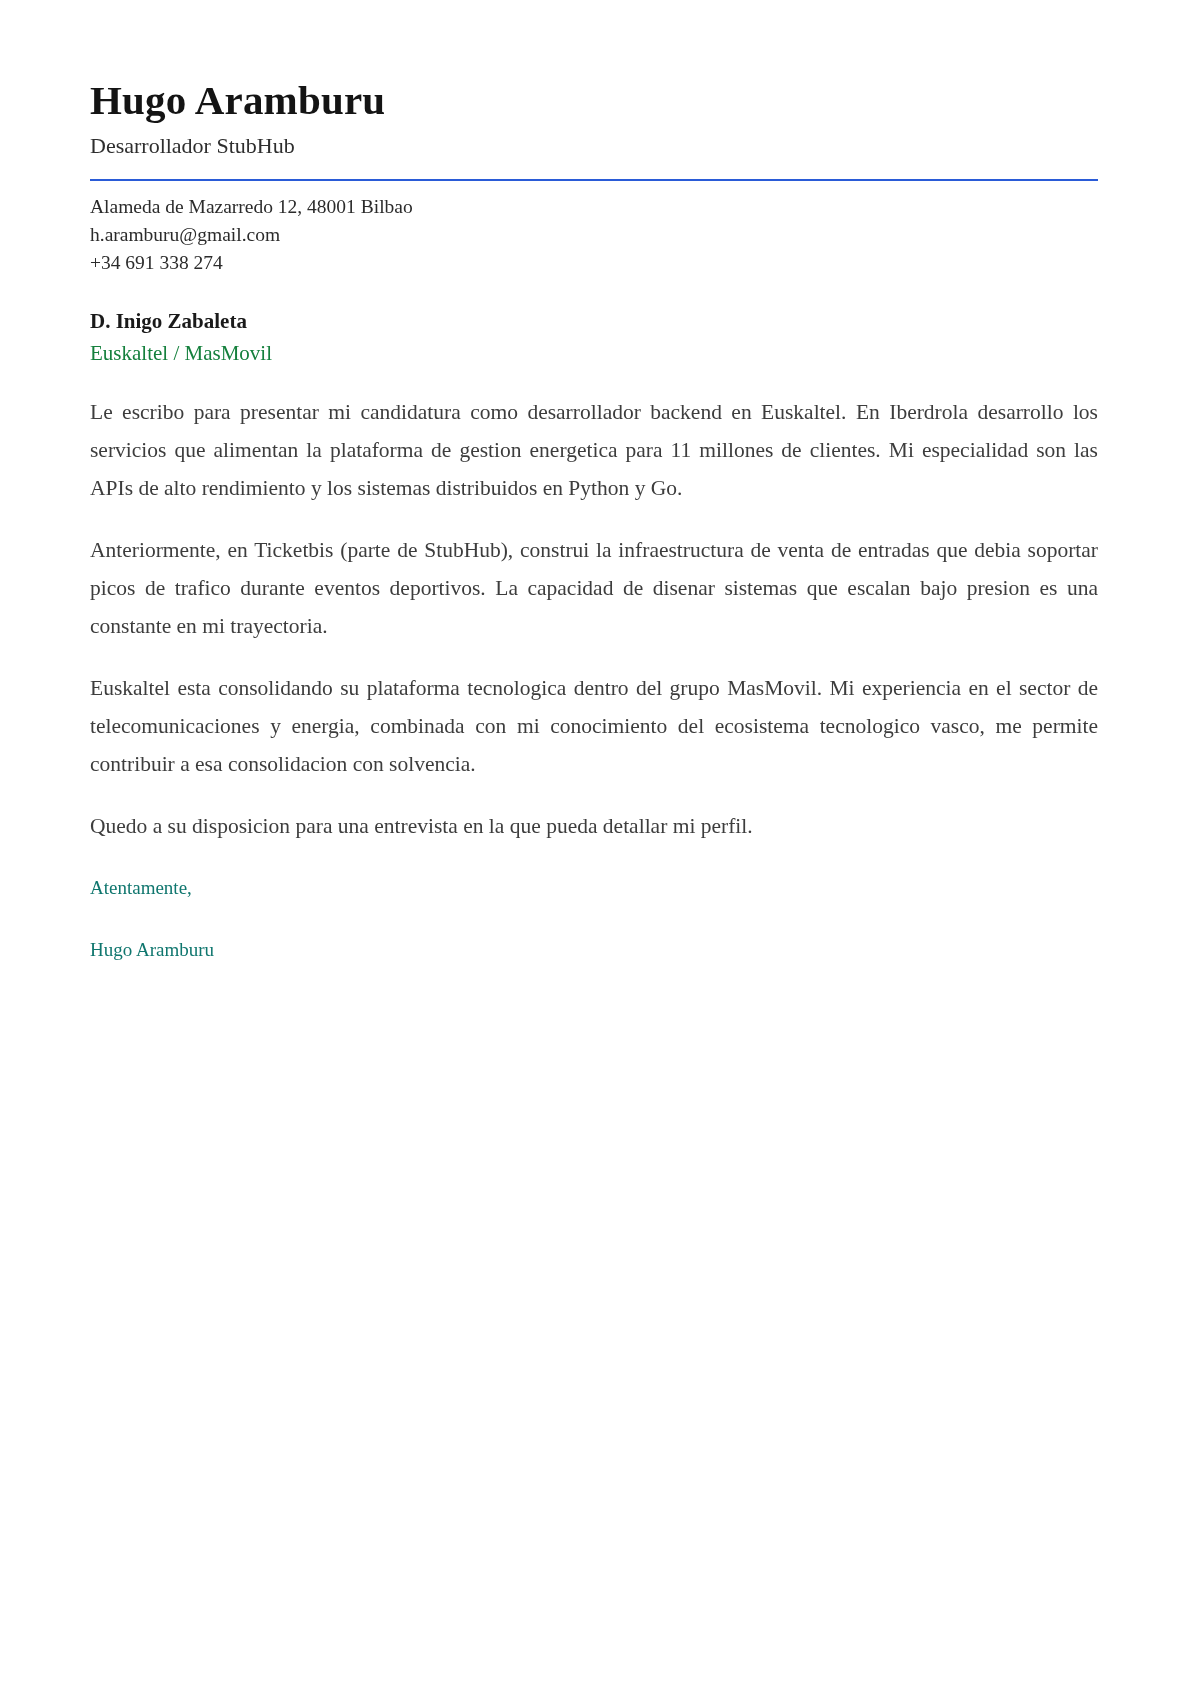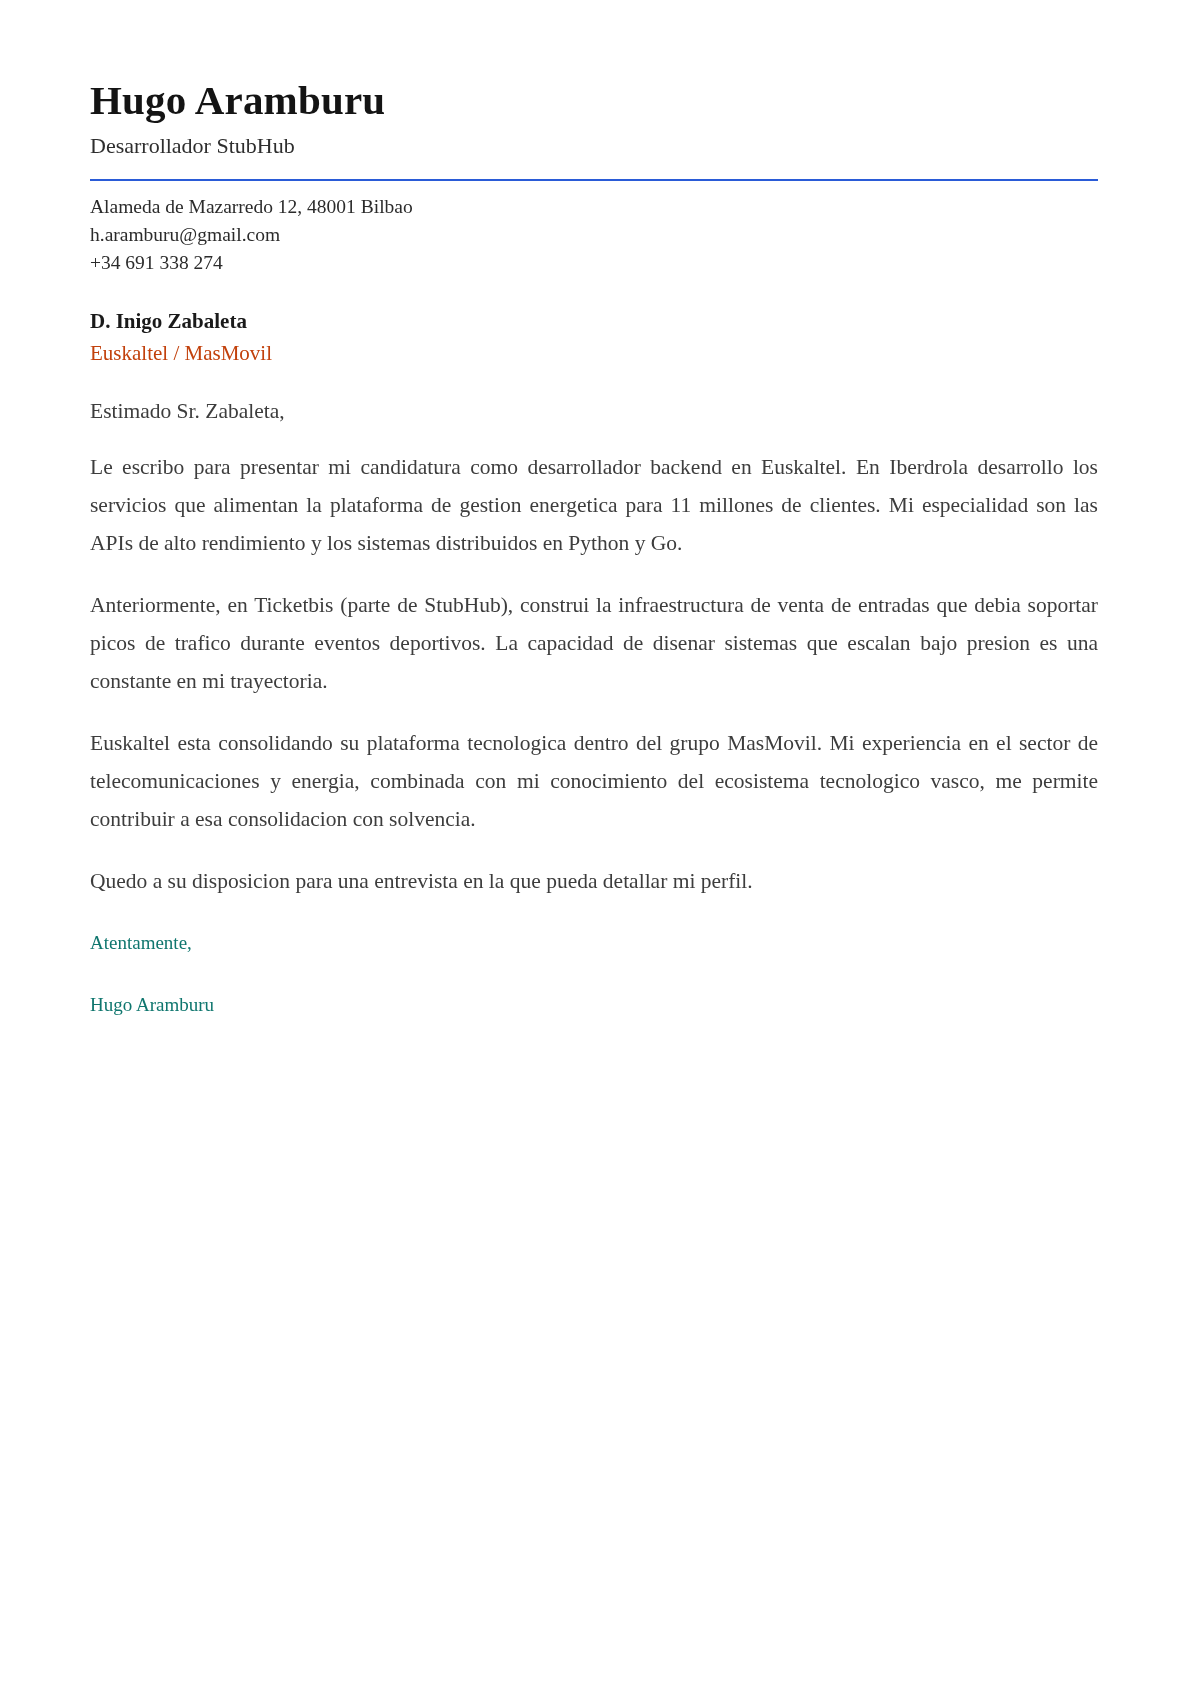--- a/index.html
+++ b/index.html
@@ -66,21 +66,21 @@
   .recipient-block {
     margin-top: 28px;
     font-size: 21px;
     line-height: 32px;
   }
   .recipient-name {
     font-weight: 700;
     color: #1a1a1a;
   }
   .recipient-company {
-    color: #c2410c;
+    color: #15803d;
   }
 
   
   .salutation {
     margin-top: 30px;
     font-size: 21.5px;
     color: #3d3d3d;
   }
   .body-paragraph {
     margin: 24px 0 0 0;
@@ -114,21 +114,20 @@
       <div>h.aramburu@gmail.com</div>
       <div>+34 691 338 274</div>
     </section>
 
 
     <section class="recipient-block">
       <div class="recipient-name">D. Inigo Zabaleta</div>
       <div class="recipient-company">Euskaltel / MasMovil</div>
     </section>
 
-    <p class="salutation">Estimado Sr. Zabaleta,</p>
 
     <p class="body-paragraph">Le escribo para presentar mi candidatura como desarrollador backend en Euskaltel. En Iberdrola desarrollo los servicios que alimentan la plataforma de gestion energetica para 11 millones de clientes. Mi especialidad son las APIs de alto rendimiento y los sistemas distribuidos en Python y Go.</p>
     <p class="body-paragraph">Anteriormente, en Ticketbis (parte de StubHub), construi la infraestructura de venta de entradas que debia soportar picos de trafico durante eventos deportivos. La capacidad de disenar sistemas que escalan bajo presion es una constante en mi trayectoria.</p>
     <p class="body-paragraph">Euskaltel esta consolidando su plataforma tecnologica dentro del grupo MasMovil. Mi experiencia en el sector de telecomunicaciones y energia, combinada con mi conocimiento del ecosistema tecnologico vasco, me permite contribuir a esa consolidacion con solvencia.</p>
     <p class="body-paragraph">Quedo a su disposicion para una entrevista en la que pueda detallar mi perfil.</p>
 
     <p class="closing">Atentamente,</p>
     <p class="signature">Hugo Aramburu</p>
 
   </div>

